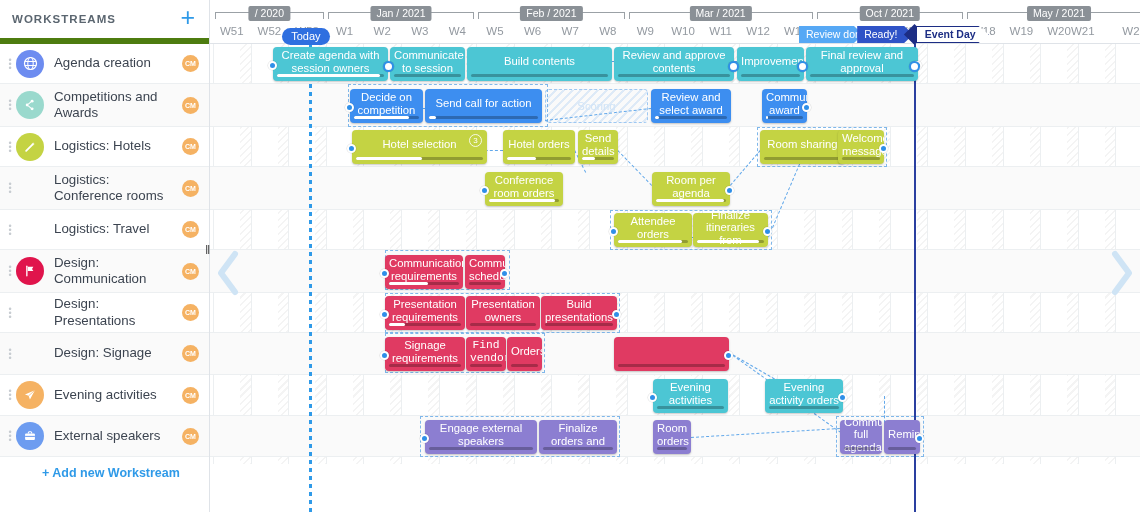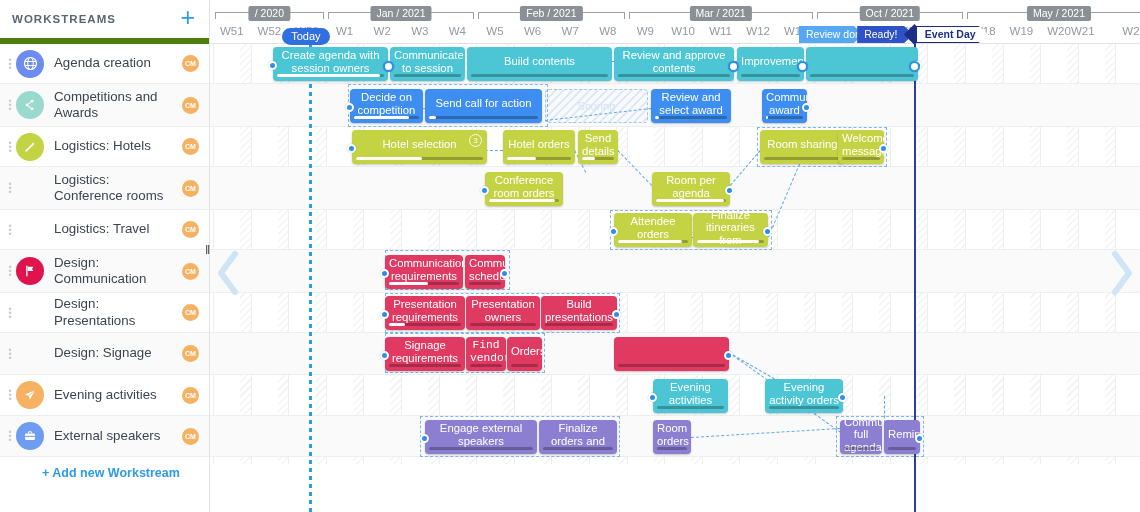--- a/index.html
+++ b/index.html
@@ -518,20 +518,21 @@
             <i style="width: 0%;"></i>
           </div>
         </div>
         <div class="bar c-teal" style="left: 527px; width: 67px; top: 47px;">
           <span>Improvements</span>
           <div class="prog">
             <i style="width: 0%;"></i>
           </div>
         </div>
         <div class="bar c-teal" style="left: 596px; width: 112px; top: 47px;">
+          <span>Final review and approval</span>
           <div class="prog">
             <i style="width: 0%;"></i>
           </div>
         </div>
         <div class="dot" style="left: 703px; top: 61px;"></div>
         <div class="ghost" style="left: 335px; width: 103px; top: 89px;">Scoring</div>
         <div class="bar c-blue" style="left: 140px; width: 73px; top: 89px;">
           <span>Decide on competition</span>
           <div class="prog">
             <i style="width: 84%;"></i>

